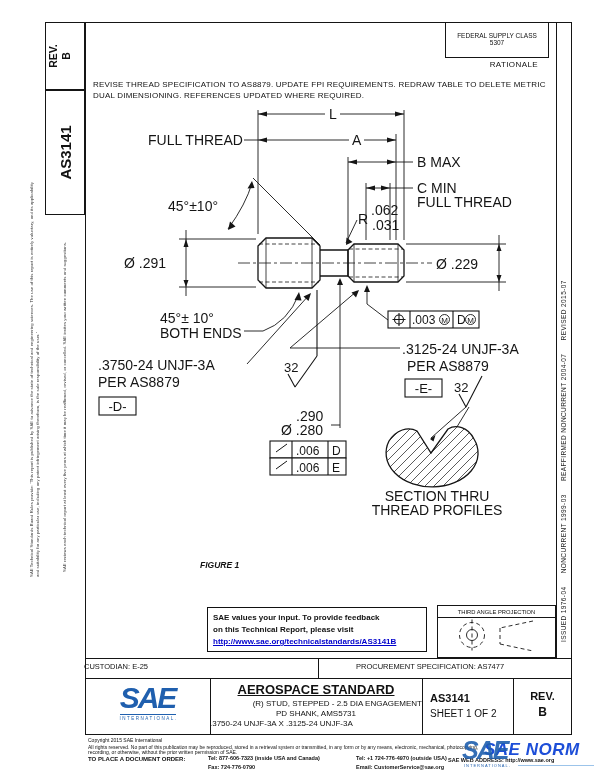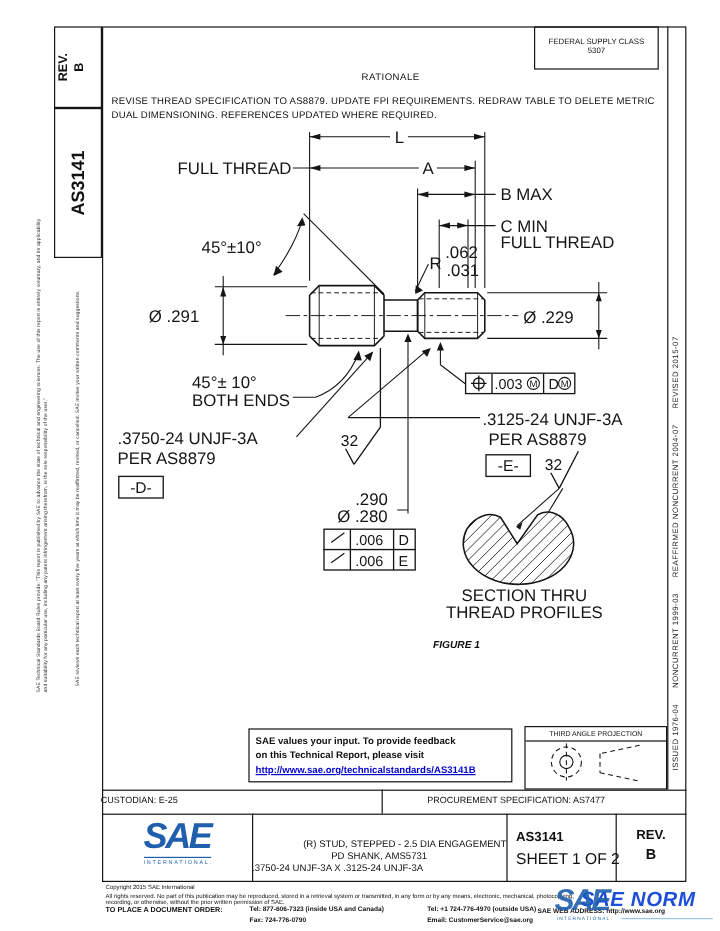--- a/index.html
+++ b/index.html
@@ -36,21 +36,21 @@
 
   <div class="abs bx" style="left:45px;top:90px;width:40px;height:125px">
     <div class="abs rot" style="left:3px;top:122px;width:121px;height:33px;text-align:center;font-weight:bold;font-size:15px;line-height:33px">AS3141</div>
   </div>
 
   <div class="abs bx" style="left:445px;top:22px;width:104px;height:36px;text-align:center;font-size:6.5px;padding-top:9px">
     <div>FEDERAL SUPPLY CLASS</div>
     <div>5307</div>
   </div>
 
-  <div class="abs" style="left:90px;top:60px;width:471px;text-align:center;font-size:8px;letter-spacing:.4px">RATIONALE</div>
+  <div class="abs" style="left:67px;top:60px;width:471px;text-align:right;font-size:8px;letter-spacing:.4px">RATIONALE</div>
   <div class="abs" style="left:93px;top:79px;width:462px;font-size:8px;line-height:1.4;letter-spacing:.2px">REVISE THREAD SPECIFICATION TO AS8879. UPDATE FPI REQUIREMENTS. REDRAW TABLE TO DELETE METRIC DUAL DIMENSIONING. REFERENCES UPDATED WHERE REQUIRED.</div>
 
   <svg class="abs" style="left:85px;top:100px" width="471" height="450" viewBox="85 100 471 450">
     <defs>
       <clipPath id="secclip">
           <path d="M389 441 C396 430 408 426 417 431 L431 453 L448 429 C456 424 468 427 474 439 A46 34 0 1 1 389 441 Z"></path>
         </clipPath>
     </defs>
 
     <g stroke="#151515" fill="none">
@@ -189,21 +189,21 @@
     <text x="402" y="354" font-size="14">.3125-24 UNJF-3A</text>
     <text x="407" y="371" font-size="14">PER AS8879</text>
     <text x="284" y="372" font-size="13">32</text>
     <text x="454" y="392" font-size="13">32</text>
     <text x="296" y="421" font-size="14">.290</text>
     <text x="281" y="435" font-size="14">Ø .280</text>
     <text x="437" y="501" font-size="14" text-anchor="middle">SECTION THRU</text>
     <text x="437" y="515" font-size="14" text-anchor="middle">THREAD PROFILES</text>
   </svg>
 
-  <div class="abs fcap" style="left:200px;top:532px;width:200px;text-align:right">FIGURE 1</div>
+  <div class="abs fcap" style="left:200px;top:560px;width:200px;text-align:left">FIGURE 1</div>
 
   <div class="abs" style="left:207px;top:607px;width:220px;height:45px;border:1.6px solid #111;box-sizing:border-box;padding:4px 5px;font-size:8px;font-weight:bold;line-height:1.5">
     <div>SAE values your input. To provide feedback</div>
     <div>on this Technical Report, please visit</div>
     <a class="link" href="#">http://www.sae.org/technicalstandards/AS3141B</a>
   </div>
 
   <div class="abs bx" style="left:437px;top:605px;width:119px;height:53px">
     <div style="border-bottom:1.1px solid #151515;text-align:center;font-size:5.8px;padding:3px 0 2px">THIRD ANGLE PROJECTION</div>
     <svg width="117" height="33" viewBox="0 0 117 33">
@@ -224,26 +224,27 @@
   <div class="abs" style="left:85px;top:678px;width:487px;height:0;border-top:1.2px solid #151515"></div>
   <div class="abs" style="left:210px;top:678px;width:0;height:57px;border-left:1.1px solid #151515"></div>
   <div class="abs" style="left:422px;top:678px;width:0;height:57px;border-left:1.1px solid #151515"></div>
   <div class="abs" style="left:513px;top:678px;width:0;height:57px;border-left:1.1px solid #151515"></div>
 
   <div class="abs" style="left:85px;top:683px;width:125px;text-align:center">
     <div class="blue" style="font-weight:bold;font-style:italic;font-size:30px;line-height:30px;letter-spacing:-2px">SAE</div>
     <div class="blue" style="font-size:4.5px;letter-spacing:1.5px;border-top:1.5px solid #1f5fae;width:56px;margin:1px auto 0;padding-top:1px">INTERNATIONAL.</div>
   </div>
 
+  <div class="abs" style="left:210px;top:682px;width:212px;text-align:center;font-weight:bold;font-size:13px;text-decoration:underline">AEROSPACE STANDARD</div>
   <div class="abs" style="left:210px;top:699px;width:212px;text-align:right;font-size:8px">(R) STUD, STEPPED - 2.5 DIA ENGAGEMENT</div>
   <div class="abs" style="left:210px;top:709px;width:212px;text-align:center;font-size:8px">PD SHANK, AMS5731</div>
   <div class="abs" style="left:210px;top:719px;width:212px;font-size:8px">.3750-24 UNJF-3A X .3125-24 UNJF-3A</div>
 
   <div class="abs" style="left:430px;top:692px;font-weight:bold;font-size:11px">AS3141</div>
-  <div class="abs" style="left:430px;top:708px;font-size:13px">SHEET 1 OF 2</div>
+  <div class="abs" style="left:430px;top:708px;font-size:10px">SHEET 1 OF 2</div>
   <div class="abs" style="left:513px;top:690px;width:59px;text-align:center;font-weight:bold;font-size:11px">REV.</div>
   <div class="abs" style="left:513px;top:705px;width:59px;text-align:center;font-weight:bold;font-size:12px">B</div>
 
   <div class="abs" style="left:88px;top:737px;font-size:5px">Copyright 2015 SAE International</div>
   <div class="abs" style="left:88px;top:743.5px;font-size:5px;width:480px;white-space:nowrap">All rights reserved. No part of this publication may be reproduced, stored in a retrieval system or transmitted, in any form or by any means, electronic, mechanical, photocopying,</div>
   <div class="abs" style="left:88px;top:749px;font-size:5px">recording, or otherwise, without the prior written permission of SAE.</div>
   <div class="abs" style="left:88px;top:756px;font-size:6px;font-weight:bold">TO PLACE A DOCUMENT ORDER:</div>
   <div class="abs" style="left:208px;top:755px;font-size:5.5px;font-weight:bold">Tel: 877-606-7323 (inside USA and Canada)</div>
   <div class="abs" style="left:208px;top:763.5px;font-size:5.5px;font-weight:bold">Fax: 724-776-0790</div>
   <div class="abs" style="left:356px;top:755px;font-size:5.5px;font-weight:bold">Tel: +1 724-776-4970 (outside USA)</div>

